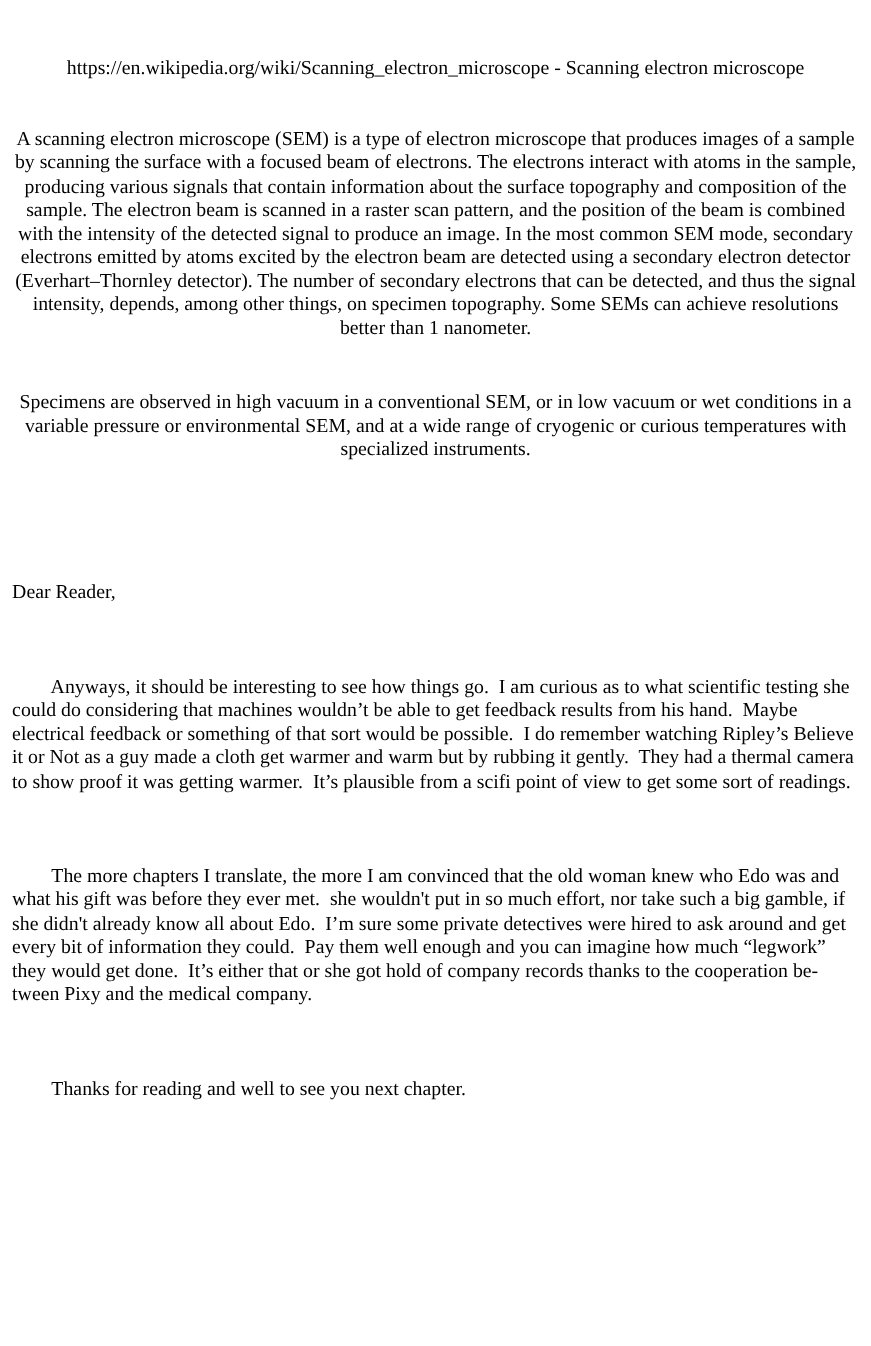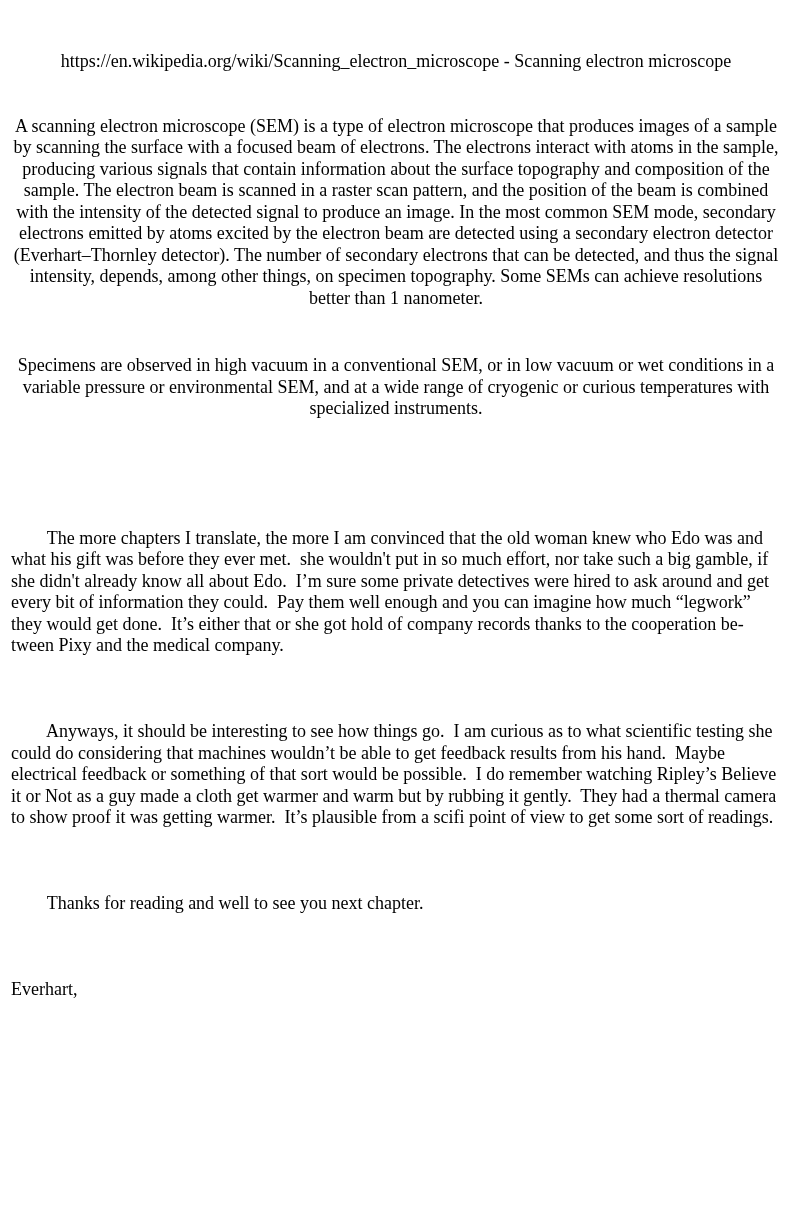--- a/index.html
+++ b/index.html
@@ -56,29 +56,30 @@
 electrons emitted by atoms excited by the electron beam are detected using a secondary electron detector
 (Everhart–Thornley detector). The number of secondary electrons that can be detected, and thus the signal
 intensity, depends, among other things, on specimen topography. Some SEMs can achieve resolutions
 better than 1 nanometer.</div>
     <div class="article-p article-p2">Specimens are observed in high vacuum in a conventional SEM, or in low vacuum or wet conditions in a
 variable pressure or environmental SEM, and at a wide range of cryogenic or curious temperatures with
 specialized instruments.</div>
   </div>
 
   <div class="letter">
+    <div class="para">Dear Reader,</div>
+    <div class="para">        Anyways, it should be interesting to see how things go.  I am curious as to what scientific testing she
+could do considering that machines wouldn’t be able to get feedback results from his hand.  Maybe
+electrical feedback or something of that sort would be possible.  I do remember watching Ripley’s Believe
+it or Not as a guy made a cloth get warmer and warm but by rubbing it gently.  They had a thermal camera
+to show proof it was getting warmer.  It’s plausible from a scifi point of view to get some sort of readings.</div>
     <div class="para">        The more chapters I translate, the more I am convinced that the old woman knew who Edo was and
 what his gift was before they ever met.  she wouldn't put in so much effort, nor take such a big gamble, if
 she didn't already know all about Edo.  I’m sure some private detectives were hired to ask around and get
 every bit of information they could.  Pay them well enough and you can imagine how much “legwork”
 they would get done.  It’s either that or she got hold of company records thanks to the cooperation be-
 tween Pixy and the medical company.</div>
-    <div class="para">        Anyways, it should be interesting to see how things go.  I am curious as to what scientific testing she
-could do considering that machines wouldn’t be able to get feedback results from his hand.  Maybe
-electrical feedback or something of that sort would be possible.  I do remember watching Ripley’s Believe
-it or Not as a guy made a cloth get warmer and warm but by rubbing it gently.  They had a thermal camera
-to show proof it was getting warmer.  It’s plausible from a scifi point of view to get some sort of readings.</div>
     <div class="para">        Thanks for reading and well to see you next chapter.</div>
     <div class="para">Everhart,</div>
     
   </div>
 
 </div>
 
 </body></html>

